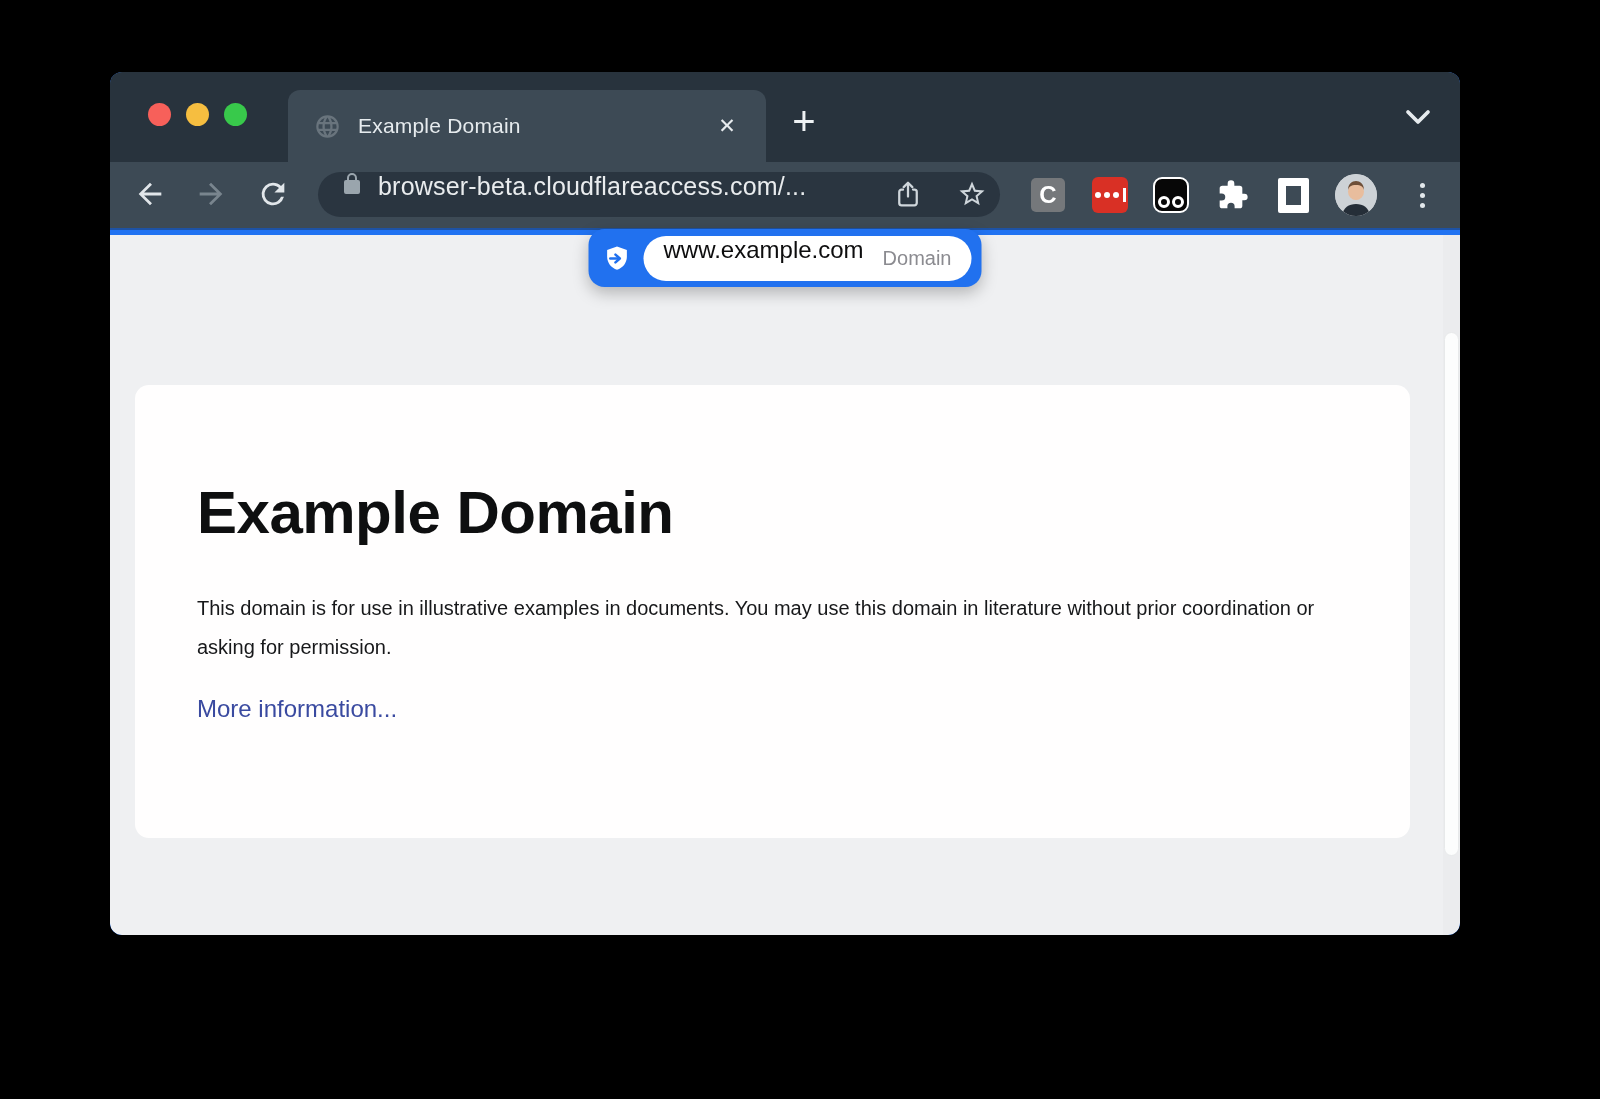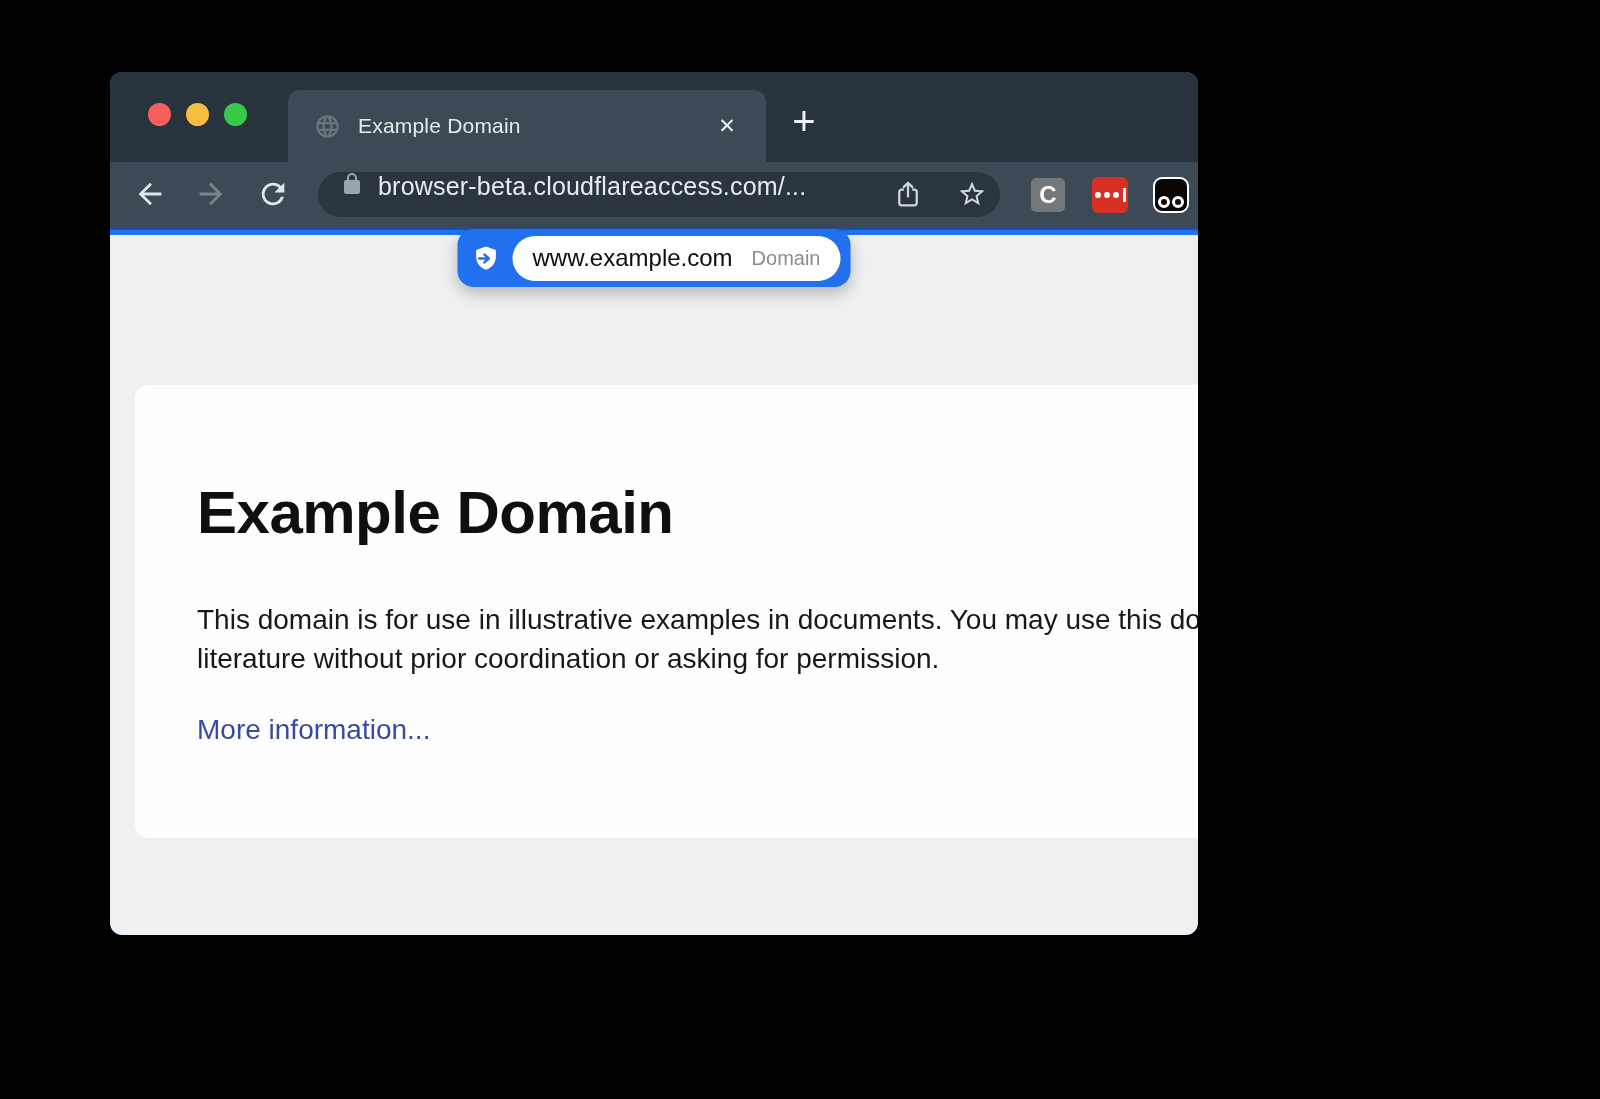--- a/index.html
+++ b/index.html
@@ -1,19 +1,19 @@
 <!DOCTYPE html>
 <html><head>
 <meta charset="utf-8">
 <style>
   * { margin:0; padding:0; box-sizing:border-box; }
   html,body { width:1600px; height:1099px; background:#000; font-family:"Liberation Sans", sans-serif; overflow:hidden; }
 
   .browser-window{
-    position:absolute; left:110px; top:72px; width:1088px; height:863px;
+    position:absolute; left:110px; top:72px; width:1350px; height:863px;
     border-radius:12px; overflow:hidden; background:#3b82f6;
   }
 
   
   .tabbar{ position:relative; height:90px; background:#28333d; }
   .traffic{ position:absolute; top:31px; width:23px; height:23px; border-radius:50%; }
   .t-close{ left:38px;  background:#f7605a; }
   .t-min  { left:76px;  background:#f6be40; }
   .t-max  { left:114px; background:#38c94b; }
 
@@ -78,33 +78,33 @@
 
   
   .iso-pill{
     position:absolute; top:-6px; left:50%; transform:translateX(-50%);
     height:58px; background:#2171ef; border-radius:16px;
     display:flex; align-items:center; box-shadow:0 6px 16px rgba(0,0,0,.25); z-index:5;
   }
   .iso-shield{ margin-left:15px; flex:0 0 auto; }
   .iso-host-pill{
     margin:0 10px 0 13px; height:45px; background:#fff; border-radius:23px;
-    display:flex; align-items:center; padding:0 20px; cursor:pointer;
+    display:flex; padding:0 20px; cursor:pointer;
   }
   .iso-host{ color:#0d0d0e; font-size:24px; }
   .iso-expand{ margin-left:19px; color:#8b8b90; font-size:20px; background:none; border:none; cursor:pointer; }
 
   
   .card{
     position:absolute; left:25px; top:150px; width:1275px; height:453px;
     background:#fffefe; border-radius:14px; padding:96px 0 0 62px;
   }
   .card h1{ font-size:60px; font-weight:700; color:#0e0f10; letter-spacing:-.5px; line-height:64px; }
-  .card p{ margin-top:55px; width:1160px; font-size:28px; line-height:39px; color:#17181a; }
-  .more-link{ display:inline-block; margin-top:36px; font-size:28px; color:#3a4aa0; text-decoration:none; cursor:pointer; }
+  .card p{ margin-top:44px; width:1160px; font-size:20px; line-height:39px; color:#17181a; }
+  .more-link{ display:inline-block; margin-top:28px; font-size:24px; color:#3a4aa0; text-decoration:none; cursor:pointer; }
 
   
   .scroll-track{ position:absolute; left:1333px; top:0; width:17px; height:700px; background:rgba(0,0,0,.015); }
   .scroll-thumb{ position:absolute; left:1px; top:97px; width:15px; height:524px; background:#fcfdfd;
     border:1px solid #e7e9ea; border-radius:8px; }
 </style>
 </head>
 <body>
 
 <div class="browser-window">

